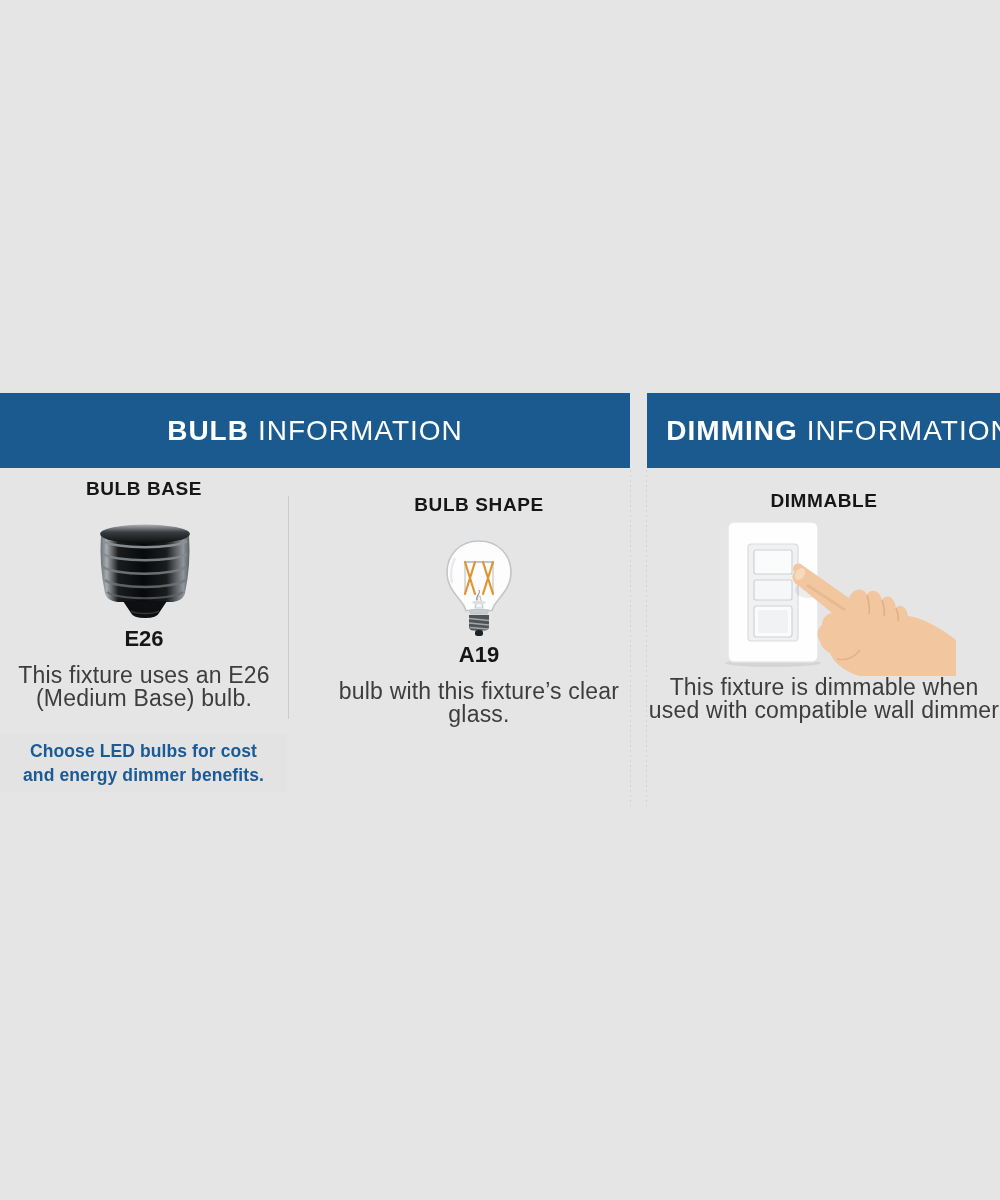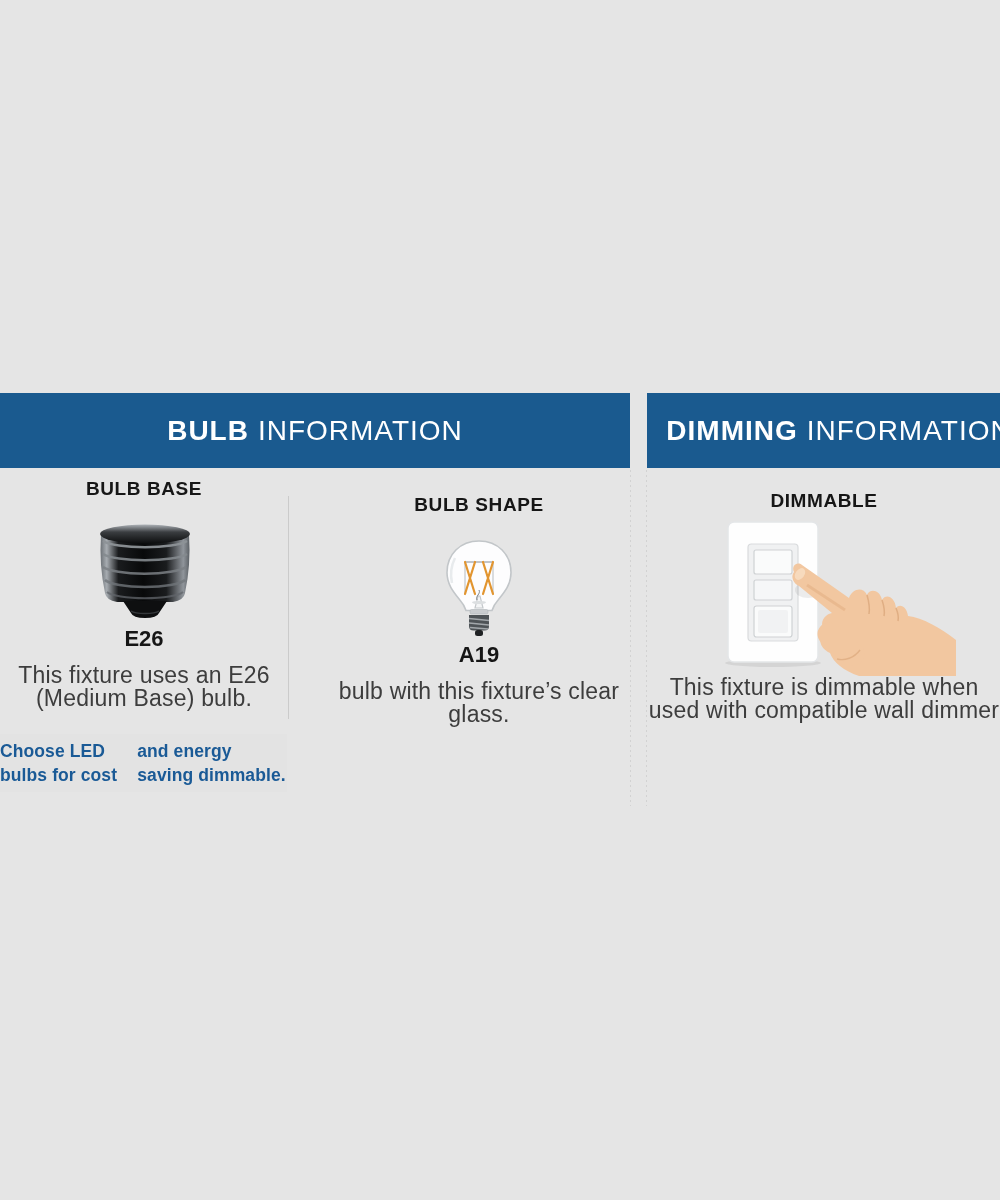--- a/index.html
+++ b/index.html
@@ -28,21 +28,21 @@
   .code{position:absolute;width:100%;left:0;top:148px;font-size:22px;font-weight:700;color:#161616;}
   .para{position:absolute;width:100%;left:0;top:186px;font-size:23px;line-height:23px;
         color:#3d3d3d;letter-spacing:.2px;}
   .para span{display:block;}
   .img-wrap{position:absolute;}
   .e26-img{left:93px;top:43px;width:104px;height:104px;}
   .a19-img{left:125px;top:44px;width:92px;height:100px;}
   .dim-img{left:63px;top:24px;width:245px;height:162px;}
   
   .tip-box{position:absolute;left:0;top:734px;width:287px;height:58px;background:#e3e3e3;
-      display:flex;flex-direction:row;align-items:center;justify-content:center;}
+      display:flex;flex-direction:column;align-items:center;justify-content:center;}
   .tip-box span{display:block;color:#1A5A96;font-size:17.5px;font-weight:700;line-height:24px;letter-spacing:.1px;}
 </style>
 </head>
 <body>
 
 <div class="canvas">
 
   <div class="bar bar-left">
     <div class="bar-text">
       <span class="bold">BULB</span><span>INFORMATION</span>
@@ -94,21 +94,21 @@
 
     <div class="code">E26</div>
     <div class="para">
       <span>This fixture uses an E26</span>
       <span>(Medium Base) bulb.</span>
     </div>
   </div>
 
   <div class="tip-box">
     <span>Choose LED bulbs for cost</span>
-    <span>and energy saving dimmable.</span>
+    <span>and energy dimmer benefits.</span>
   </div>
 
   <div class="col col-shape">
     <div class="col-title">BULB SHAPE</div>
 
     <div class="img-wrap a19-img">
       <svg viewBox="0 0 92 100" width="92" height="100">
         <path d="M46,3 C65,3 78,16.5 78,34.5 C78,46 72,53.5 65.5,61.5 C62,65.5 60,69 59,72.5 L33,72.5 C32,69 30,65.5 26.5,61.5 C20,53.5 14,46 14,34.5 C14,16.5 27,3 46,3 Z" fill="#fdfdfe" stroke="#c2c6c9" stroke-width="1.6"></path>
         <path d="M22,20 C18,28 17,36 19,45" stroke="#e8ebed" stroke-width="2.5" fill="none"></path>
         <path d="M32,24 L60,24" stroke="#9aa0a5" stroke-width="1.2"></path>

